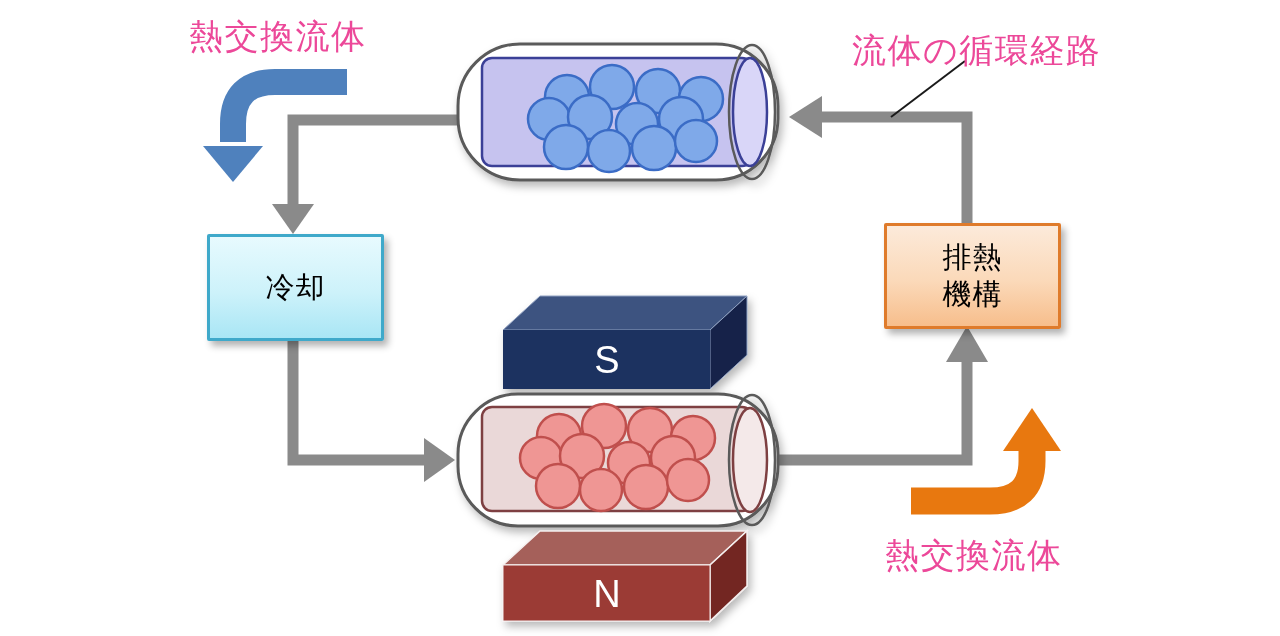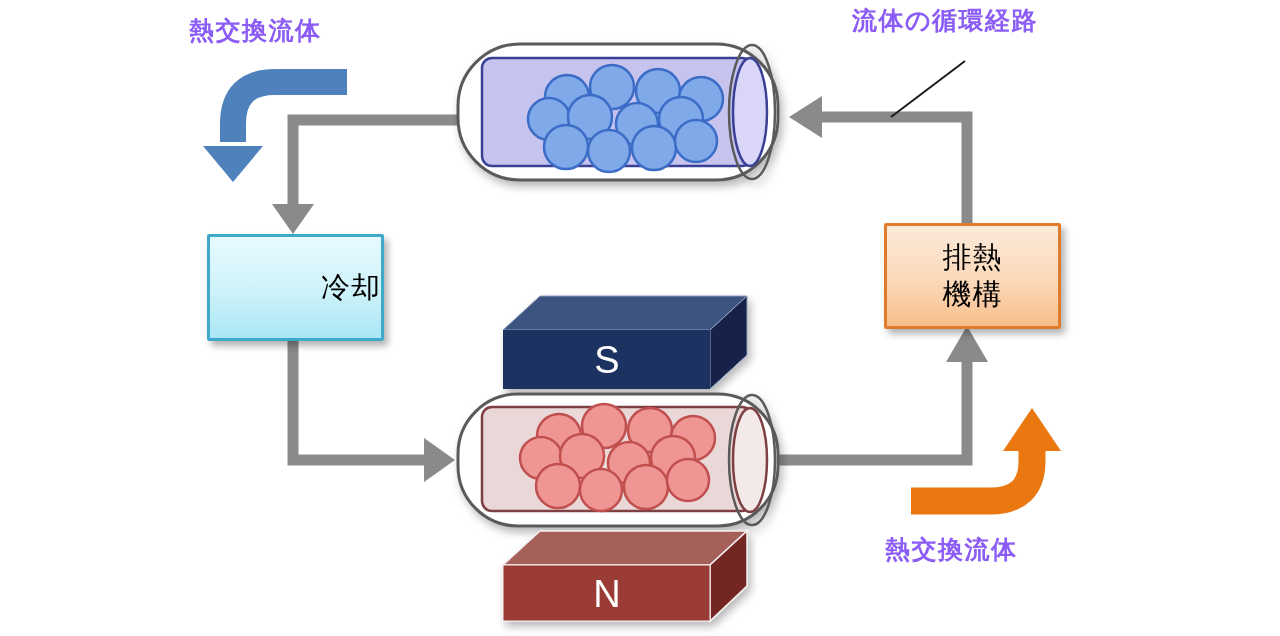--- a/index.html
+++ b/index.html
@@ -2,34 +2,33 @@
 <html><head>
 <meta charset="utf-8">
 <style>
   html,body{margin:0;padding:0;background:#fff;}
   #canvas{
     position:relative;width:1280px;height:636px;background:#ffffff;
     overflow:hidden;font-family:"Liberation Sans","DejaVu Sans",sans-serif;
   }
   #diagram-svg{position:absolute;left:0;top:0;}
   .free-label{
-    position:absolute;color:#8b5cf6;font-size:25px;letter-spacing:1.5px;
-    white-space:nowrap;font-weight:700;
+    position:absolute;color:#ec4899;font-size:34px;letter-spacing:1.5px;
+    white-space:nowrap;font-weight:400;
   }
   .node-box{
     position:absolute;display:flex;flex-direction:column;align-items:center;
     justify-content:center;text-align:center;font-size:29px;line-height:37px;
     color:#000;border-radius:2px;letter-spacing:1px;
   }
   .node-box.cooling{
     left:207px;top:234px;width:171px;height:101px;
     background:linear-gradient(180deg,#e7fafe 0%,#cdf2fa 55%,#a9e6f5 100%);
     border:3px solid #3fa9ca;
     box-shadow:4px 5px 7px rgba(0,0,0,0.30);
-    align-items:flex-end;
   }
   .node-box.heat{
     left:884px;top:223px;width:171px;height:100px;
     background:linear-gradient(180deg,#fceada 0%,#fbd9b9 55%,#f7be8c 100%);
     border:3px solid #df7b2b;
     box-shadow:4px 5px 7px rgba(0,0,0,0.30);
   }
   .magnet-letter{font-size:38px;font-family:"Liberation Sans","DejaVu Sans",sans-serif;}
 </style>
 </head>
@@ -121,21 +120,21 @@
     <g filter="url(#ds)">
       <polygon points="503,565 540,531 747,531 710,565" stroke-width="1.5" fill="#a5605a" stroke="#f5efef"></polygon>
       <polygon points="710,565 747,531 747,586 710,621" stroke-width="1.5" fill="#732824" stroke="#f5efef"></polygon>
       <rect x="503" y="565" width="207" height="56" stroke-width="1" fill="#9b3a34" stroke="#f5efef"></rect>
       <text x="607" y="607" text-anchor="middle" class="magnet-letter" fill="#ffffff">N</text>
     </g>
   </svg>
 
   <div class="free-label" style="left:189px;top:14px;">熱交換流体</div>
 
-  <div class="free-label" style="left:852px;top:4px;">流体の循環経路</div>
+  <div class="free-label" style="left:852px;top:28px;">流体の循環経路</div>
 
   <div class="free-label" style="left:885px;top:533px;">熱交換流体</div>
 
   <div class="node-box cooling">
     <span>冷却</span>
   </div>
 
   <div class="node-box heat">
     <span>排熱</span>
     <span>機構</span>

